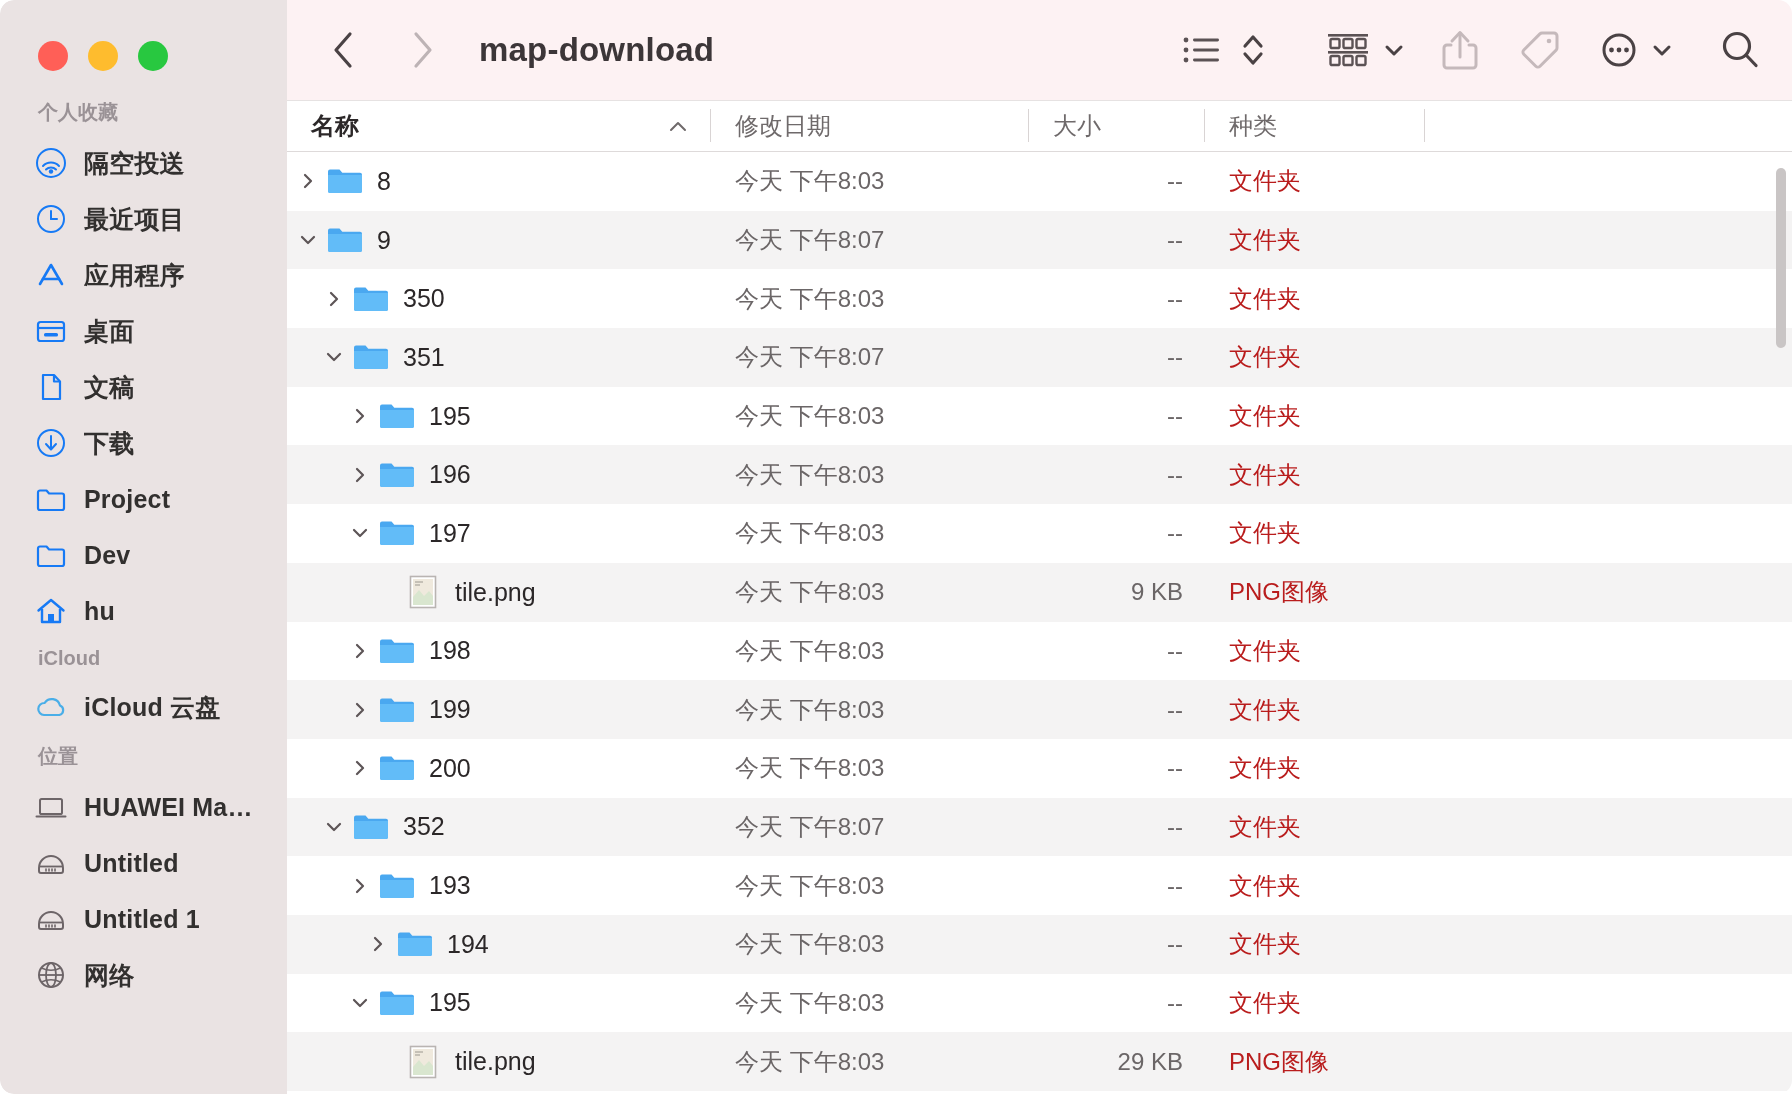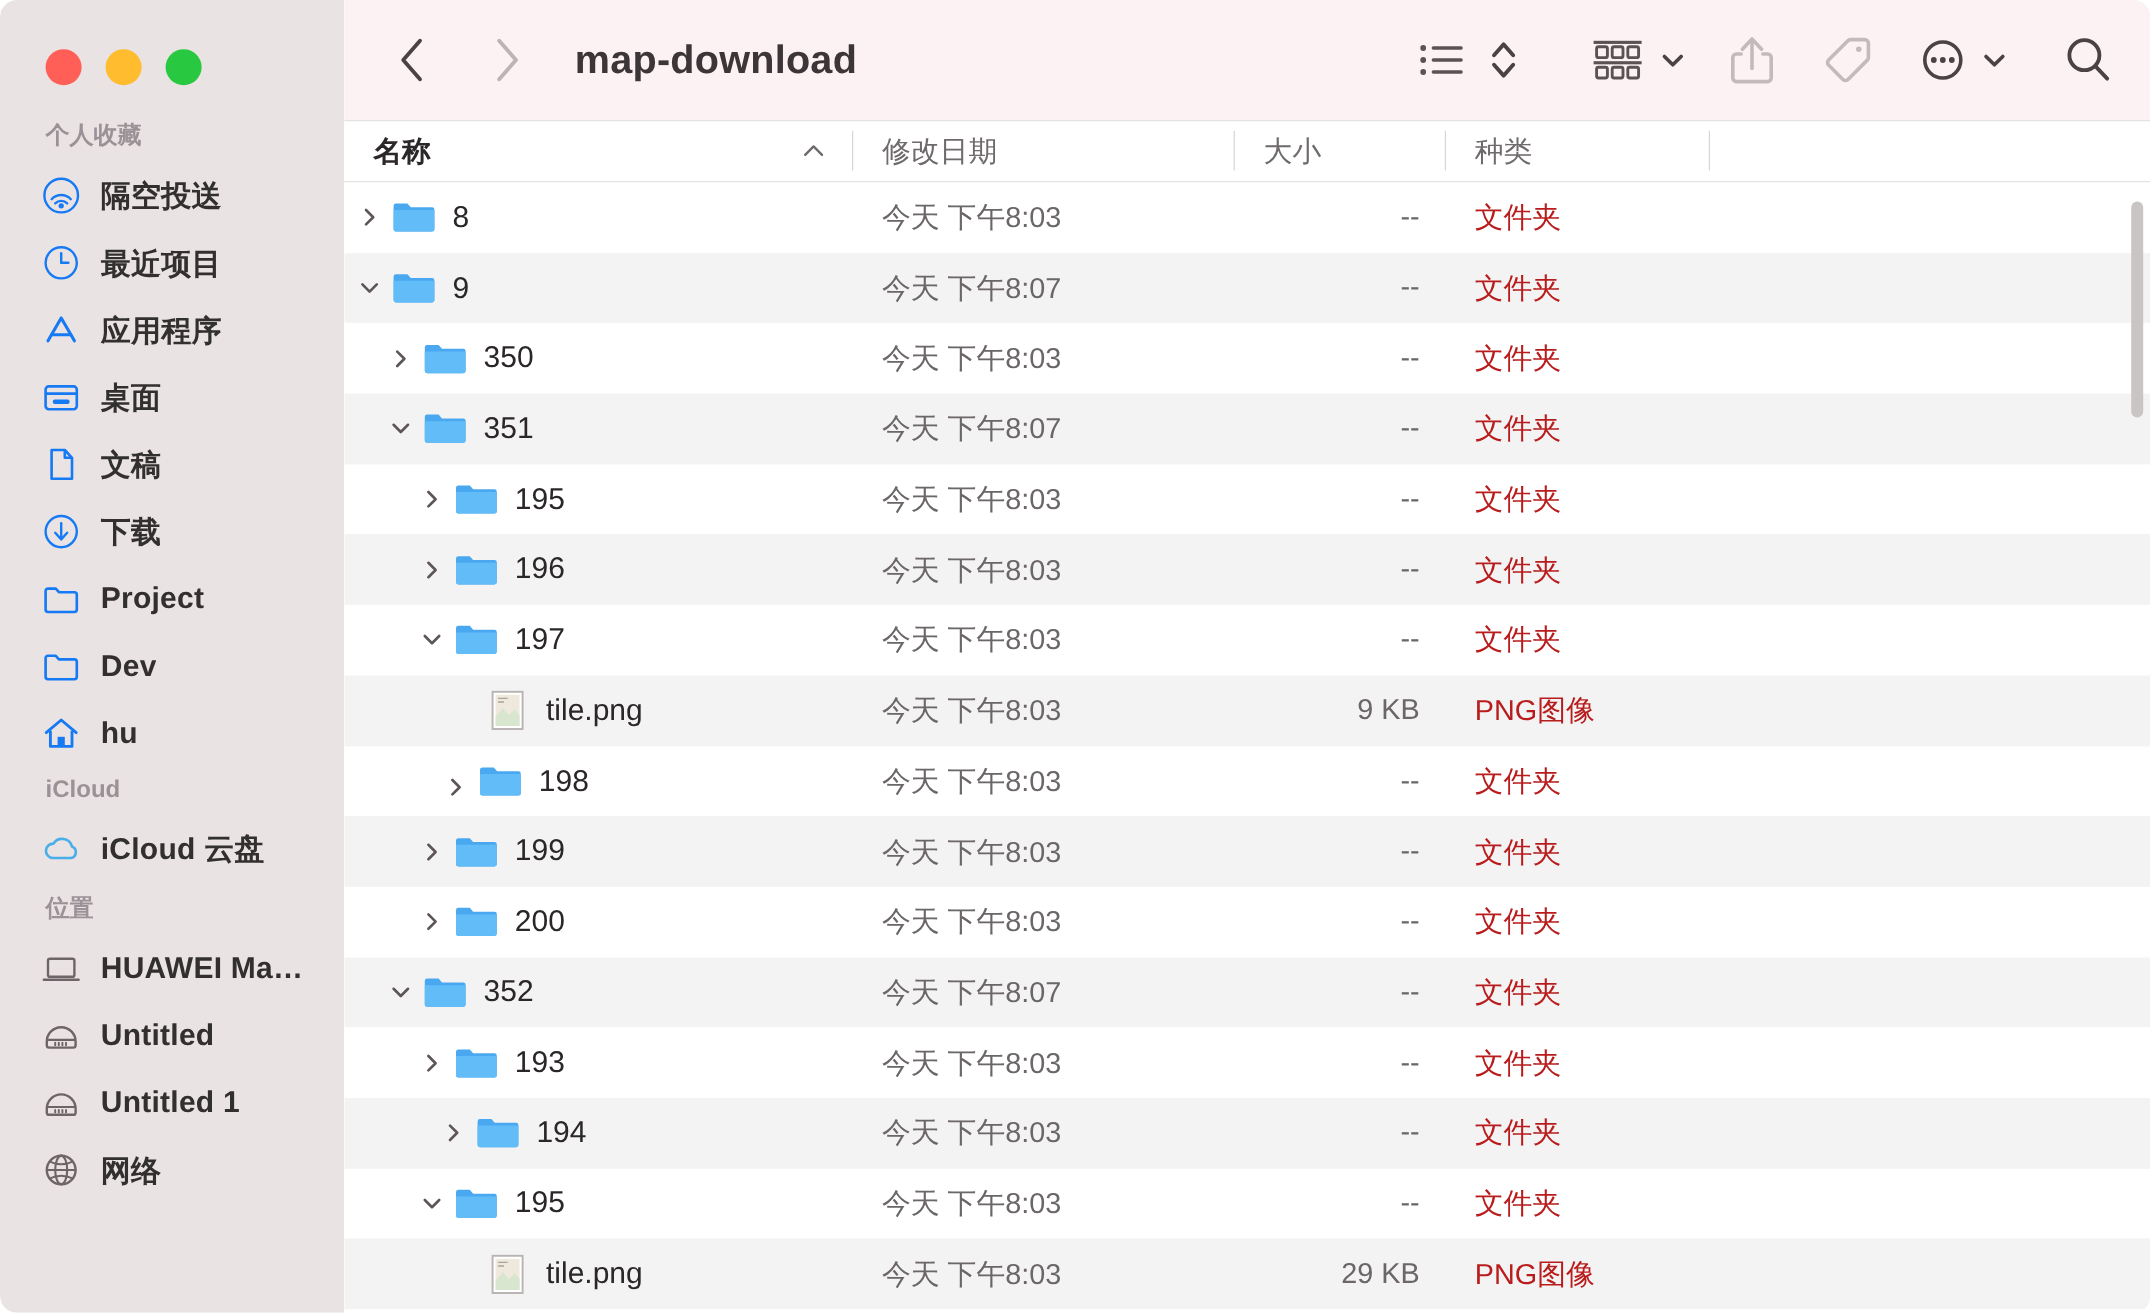--- a/index.html
+++ b/index.html
@@ -611,21 +611,21 @@
     <line x1="6" y1="10" x2="11" y2="10" stroke="#a8a49c" stroke-width="1.2"></line>
   </svg>
               </span>
               <span class="fname">tile.png</span>
             </div>
             <div class="cell-date">今天 下午8:03</div>
             <div class="cell-size">9 KB</div>
             <div class="cell-kind">PNG图像</div>
           </div>
           <div class="row">
-            <div class="cell-name" style="padding-left: 78px; align-items: flex-end;">
+            <div class="cell-name" style="padding-left: 58px;">
               <span class="disc">
                 <svg width="20" height="20" viewBox="0 0 20 20">
       <polyline points="7,4 13,10 7,16" fill="none" stroke="#5d5557" stroke-width="2.2" stroke-linecap="round" stroke-linejoin="round"></polyline>
                 </svg>
               </span>
               <span class="ficon">
                 <svg width="36" height="30" viewBox="0 0 36 30">
     <path d="M1 5.5 a2 2 0 0 1 2 -2 h9.5 l2.8 3.2 H33 a2 2 0 0 1 2 2 V25 a2 2 0 0 1 -2 2 H3 a2 2 0 0 1 -2 -2 Z" fill="#4aa8f0"></path>
     <path d="M1 9 h34 V25 a2 2 0 0 1 -2 2 H3 a2 2 0 0 1 -2 -2 Z" fill="#62bcf8"></path>
   </svg>

